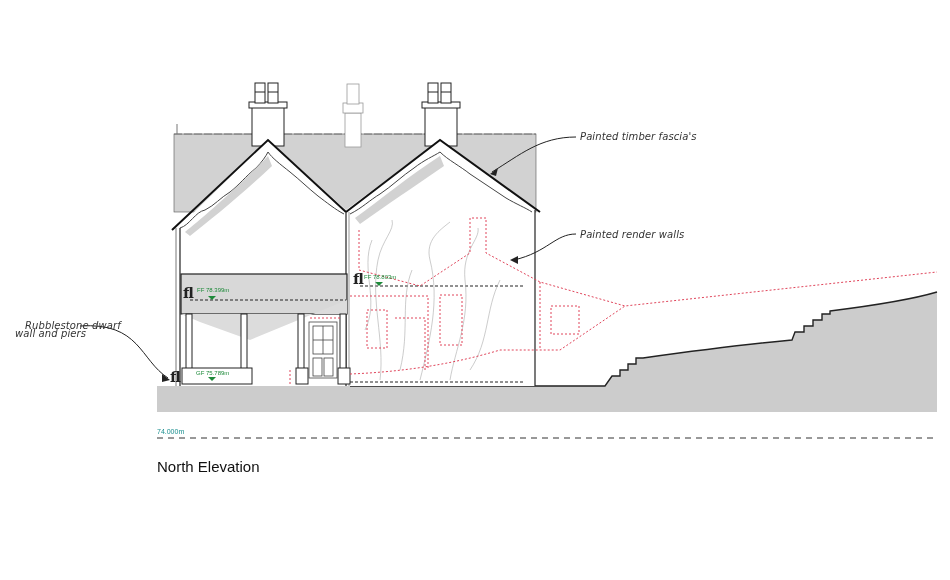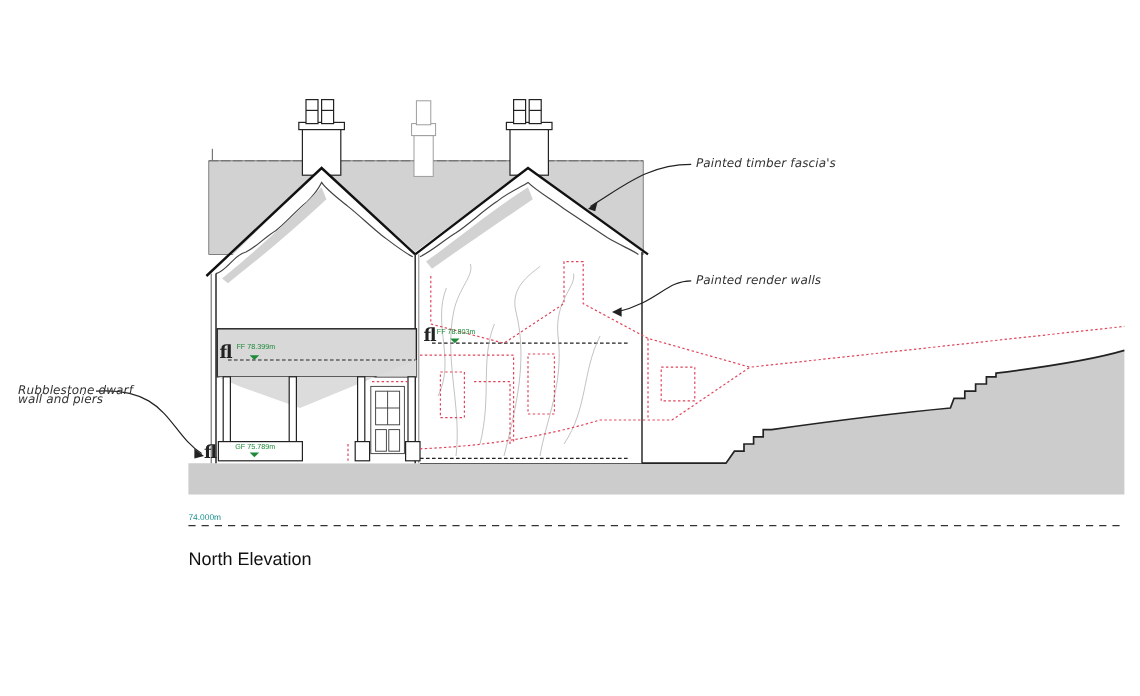--- a/index.html
+++ b/index.html
@@ -117,21 +117,21 @@
   <path d="M576 137 C540 137 520 155 492 172" fill="none" stroke="#222" stroke-width="1"></path>
   <polygon points="490,174 498,168 496,176" fill="#222"></polygon>
   <path d="M576 234 C555 234 548 252 514 260" fill="none" stroke="#222" stroke-width="1"></path>
   <polygon points="510,260 518,256 518,264" fill="#222"></polygon>
   <path d="M80 326 C140 322 140 360 168 378" fill="none" stroke="#222" stroke-width="1"></path>
   <polygon points="170,380 162,374 162,382" fill="#222"></polygon>
 </svg>
 
 <div class="note" style="left:580px;top:129px;">Painted timber fascia's</div>
 <div class="note" style="left:580px;top:227px;">Painted render walls</div>
-<div class="note" style="left:15px;top:318px;">Rubblestone dwarf</div>
+<div class="note" style="left:25px;top:318px;">Rubblestone dwarf</div>
 <div class="note" style="left:15px;top:326px;">wall and piers</div>
 
 <div class="fl" style="left:183px;top:284px;">fl</div>
 <div class="lvl" style="left:197px;top:287px;">FF 78.399m</div>
 <div class="fl" style="left:353px;top:270px;">fl</div>
 <div class="lvl" style="left:364px;top:274px;">FF 78.803m</div>
 <div class="fl" style="left:170px;top:368px;">fl</div>
 <div class="lvl" style="left:196px;top:370px;">GF 75.789m</div>
 
 <div class="datum" style="left:157px;top:428px;">74.000m</div>

